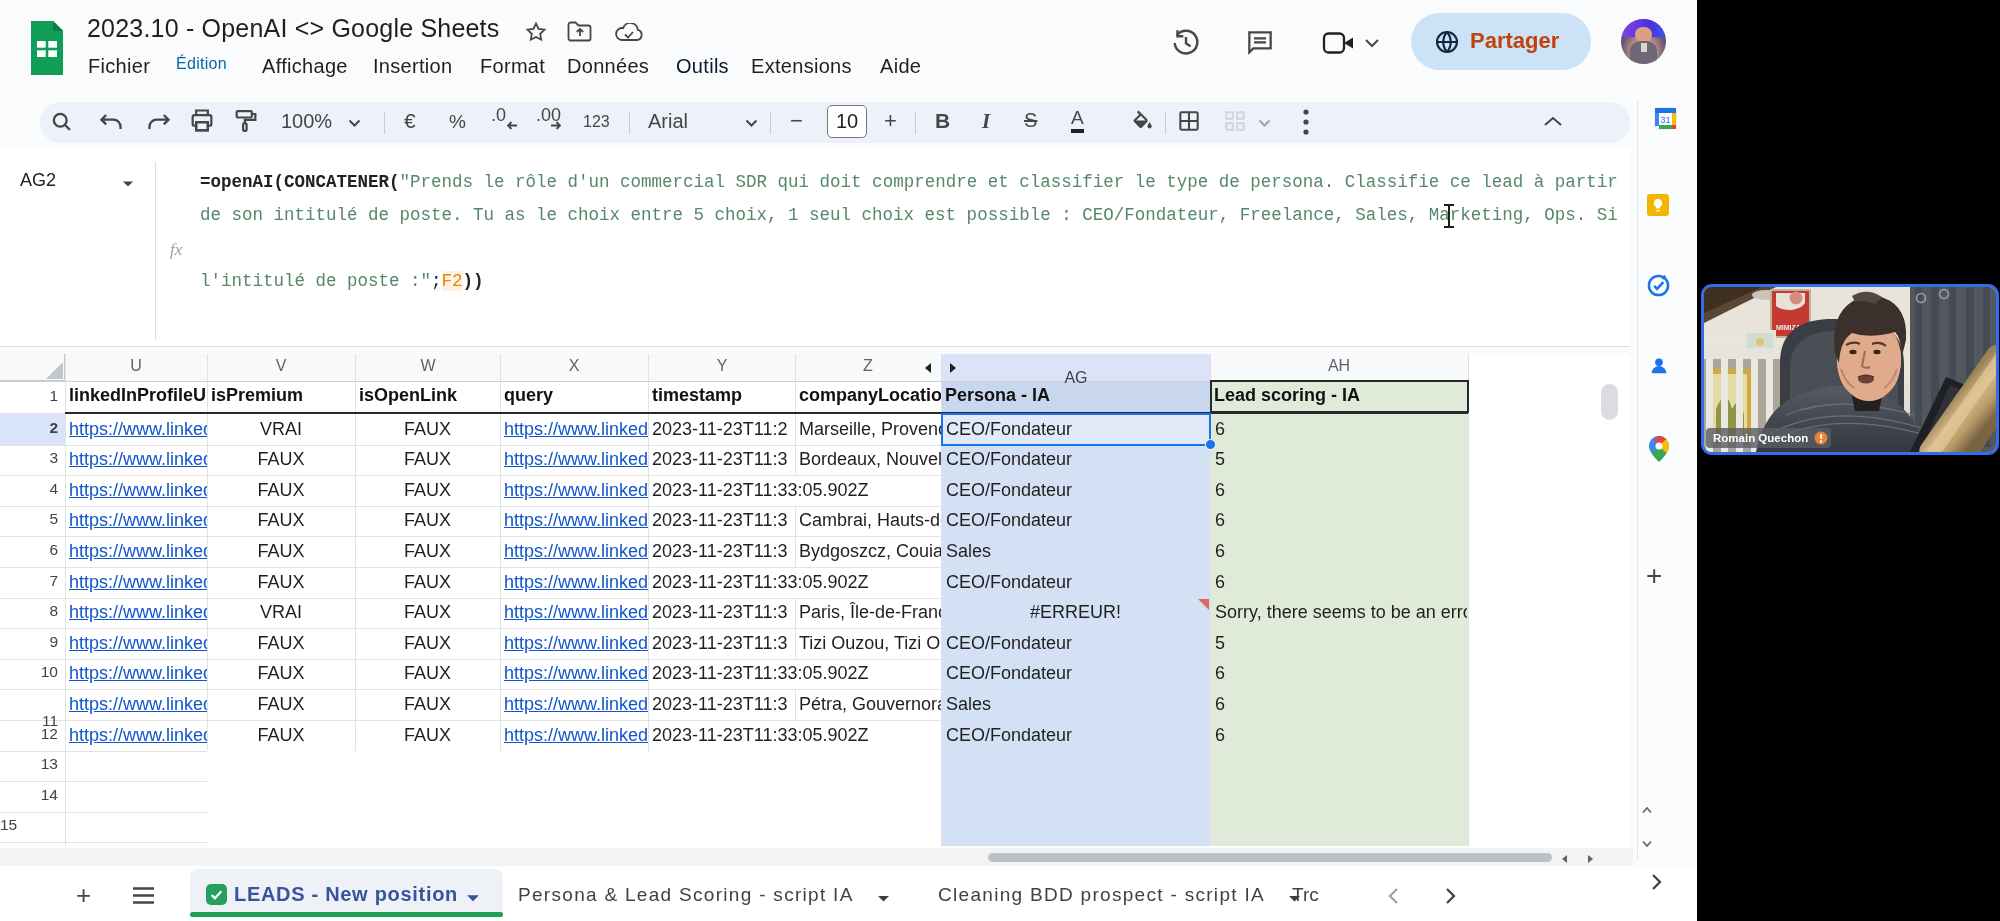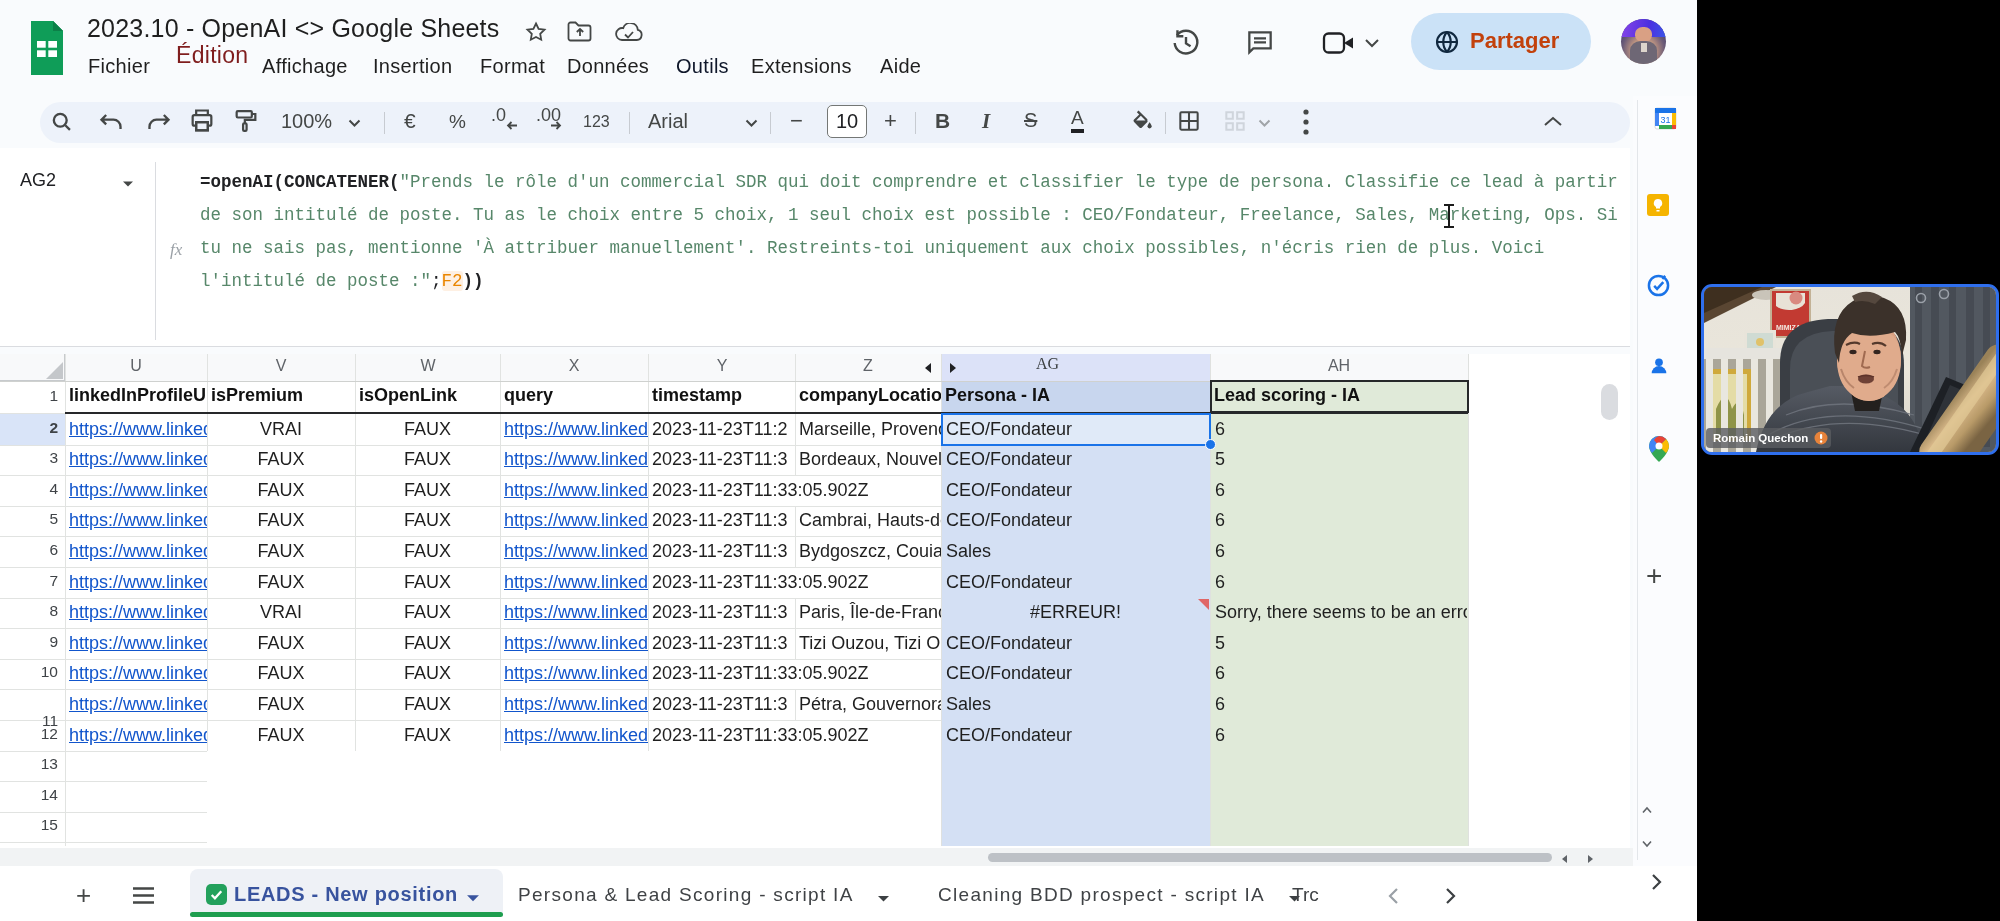--- a/index.html
+++ b/index.html
@@ -42,21 +42,21 @@
         </svg>
   </div>
   <div class="abs" style="left:614px;top:23px;">
     <svg width="30" height="20" viewBox="0 0 30 20" fill="none" stroke="#444746" stroke-width="1.8">
           <path d="M8 17 a6 6 0 1 1 1.2-11.9 a7.5 7.5 0 0 1 14.6 1.7 a5.2 5.2 0 0 1 -1 10.2 z"></path>
           <path d="M11 11.5 l3 3 5-5.5"></path>
         </svg>
   </div>
 
   <div class="abs" style="left:88px;top:55px;font-size:20px;color:#1f1f1f;letter-spacing:0.3px;">Fichier</div>
-  <div class="abs" style="left:176px;top:42px;font-size:23px;color:#7f1d1d;letter-spacing:0.3px;">Édition</div>
+  <div class="abs" style="left:176px;top:55px;font-size:16px;color:#0369a1;letter-spacing:0.3px;">Édition</div>
   <div class="abs" style="left:262px;top:55px;font-size:20px;color:#1f1f1f;letter-spacing:0.3px;">Affichage</div>
   <div class="abs" style="left:373px;top:55px;font-size:20px;color:#1f1f1f;letter-spacing:0.3px;">Insertion</div>
   <div class="abs" style="left:480px;top:55px;font-size:20px;color:#1f1f1f;letter-spacing:0.3px;">Format</div>
   <div class="abs" style="left:567px;top:55px;font-size:20px;color:#1f1f1f;letter-spacing:0.3px;">Données</div>
   <div class="abs" style="left:676px;top:55px;font-size:20px;color:#0f172a;letter-spacing:0.3px;">Outils</div>
   <div class="abs" style="left:751px;top:55px;font-size:20px;color:#1f1f1f;letter-spacing:0.3px;">Extensions</div>
   <div class="abs" style="left:880px;top:55px;font-size:20px;color:#1f1f1f;letter-spacing:0.3px;">Aide</div>
 
   <div class="abs" style="left:1170px;top:27px;">
     <svg width="32" height="32" viewBox="0 0 24 24" fill="none" stroke="#444746" stroke-width="1.8">
@@ -210,21 +210,20 @@
   <div class="abs" style="left:20px;top:170px;font-size:18px;color:#202124;">AG2</div>
   <div class="abs" style="left:122px;top:180px;">
         <svg width="12" height="8" viewBox="0 0 12 8">
           <path d="M1 1.5 l5 5 5-5" fill="#444746"></path>
         </svg>
       </div>
   <div class="abs" style="left:155px;top:162px;width:1px;height:178px;background:#dadce0;"></div>
   <div class="abs" style="left:170px;top:240px;font-size:17px;font-style:italic;color:#9aa0a6;font-family:'Liberation Serif',serif;">fx</div>
   <div class="abs" style="left:200px;top:172px;font-family:'Liberation Mono',monospace;font-size:17.5px;white-space:nowrap;color:#57876a;"><span style="color:#202124;font-weight:bold;">=openAI(CONCATENER(</span>"Prends le rôle d'un commercial SDR qui doit comprendre et classifier le type de persona. Classifie ce lead à partir</div>
   <div class="abs" style="left:200px;top:205px;font-family:'Liberation Mono',monospace;font-size:17.5px;white-space:nowrap;color:#57876a;">de son intitulé de poste. Tu as le choix entre 5 choix, 1 seul choix est possible : CEO/Fondateur, Freelance, Sales, Marketing, Ops. Si</div>
-  <div class="abs" style="left:200px;top:238px;font-family:'Liberation Mono',monospace;font-size:17.5px;white-space:nowrap;color:#57876a;">tu ne sais pas, mentionne 'À attribuer manuellement'. Restreints-toi uniquement aux choix possibles, n'écris rien de plus. Voici</div>
   <div class="abs" style="left:200px;top:271px;font-family:'Liberation Mono',monospace;font-size:17.5px;white-space:nowrap;color:#57876a;">l'intitulé de poste :"<span style="color:#202124;">;</span><span style="color:#ea8600;background:#fef0e3;border-radius:3px;">F2</span><span style="color:#202124;font-weight:bold;">))</span></div>
 
   <div class="abs" style="left:1448px;top:206px;width:2px;height:20px;background:#1b1b1b;"></div>
   <div class="abs" style="left:1444px;top:204px;width:10px;height:2px;background:#1b1b1b;"></div>
   <div class="abs" style="left:1444px;top:226px;width:10px;height:2px;background:#1b1b1b;"></div>
 
   <div id="grid" class="abs" style="left:0;top:354px;width:1630px;height:494px;background:#fff;">
   <div class="abs" style="left:0;top:0;width:1468px;height:27px;background:#f8f9fa;"></div>
   <div class="abs" style="left:941px;top:0;width:269px;height:27px;background:#dce2f8;"></div>
   <div class="abs" style="left:941px;top:27px;width:269px;height:465px;background:#d4e0f4;"></div>
@@ -262,21 +261,21 @@
   <div class="abs" style="left:0;top:457.8px;width:207px;height:1px;background:#e1e3e1;"></div>
   <div class="abs" style="left:0;top:488.4px;width:207px;height:1px;background:#e1e3e1;"></div>
   <div class="abs" style="left:0;top:0;width:65px;height:27px;background:#f8f9fa;border-right:1px solid #c7cacd;border-bottom:1px solid #c7cacd;"></div>
   <div class="abs" style="left:46px;top:8px;width:0;height:0;border-left:17px solid transparent;border-bottom:17px solid #c4c7ca;"></div>
   <div class="abs" style="left:96px;top:3px;width:80px;text-align:center;font-size:16px;color:#5f6368;">U</div>
   <div class="abs" style="left:241px;top:3px;width:80px;text-align:center;font-size:16px;color:#5f6368;">V</div>
   <div class="abs" style="left:388px;top:3px;width:80px;text-align:center;font-size:16px;color:#5f6368;">W</div>
   <div class="abs" style="left:534px;top:3px;width:80px;text-align:center;font-size:16px;color:#5f6368;">X</div>
   <div class="abs" style="left:682px;top:3px;width:80px;text-align:center;font-size:16px;color:#5f6368;">Y</div>
   <div class="abs" style="left:828px;top:3px;width:80px;text-align:center;font-size:16px;color:#5f6368;">Z</div>
-  <div class="abs" style="left:1036px;top:1px;width:80px;text-align:left;font-size:16px;color:#3c4043;font-family:Liberation Serif, serif;">AG</div>
+  <div class="abs" style="left:1036px;top:15px;width:80px;text-align:center;font-size:16px;color:#3c4043;">AG</div>
   <div class="abs" style="left:1299px;top:3px;width:80px;text-align:center;font-size:16px;color:#5f6368;">AH</div>
   <div class="abs" style="left:922px;top:8px;">
           <svg width="12" height="12" viewBox="0 0 12 12">
             <path d="M9 1 L3 6 L9 11 z" fill="#202124"></path>
           </svg>
         </div>
   <div class="abs" style="left:947px;top:8px;">
           <svg width="12" height="12" viewBox="0 0 12 12">
             <path d="M3 1 L9 6 L3 11 z" fill="#202124"></path>
           </svg>
@@ -288,21 +287,21 @@
   <div class="abs" style="left:0;top:156.3px;width:58px;text-align:right;font-size:15.5px;color:#3f4347;font-weight:400;">5</div>
   <div class="abs" style="left:0;top:186.9px;width:58px;text-align:right;font-size:15.5px;color:#3f4347;font-weight:400;">6</div>
   <div class="abs" style="left:0;top:217.5px;width:58px;text-align:right;font-size:15.5px;color:#3f4347;font-weight:400;">7</div>
   <div class="abs" style="left:0;top:248.1px;width:58px;text-align:right;font-size:15.5px;color:#3f4347;font-weight:400;">8</div>
   <div class="abs" style="left:0;top:278.7px;width:58px;text-align:right;font-size:15.5px;color:#3f4347;font-weight:400;">9</div>
   <div class="abs" style="left:0;top:309.3px;width:58px;text-align:right;font-size:15.5px;color:#3f4347;font-weight:400;">10</div>
   <div class="abs" style="left:0;top:339.9px;width:58px;text-align:right;font-size:15.5px;color:#3f4347;font-weight:400;margin-top:18px;">11</div>
   <div class="abs" style="left:0;top:370.5px;width:58px;text-align:right;font-size:15.5px;color:#3f4347;font-weight:400;">12</div>
   <div class="abs" style="left:0;top:401.1px;width:58px;text-align:right;font-size:15.5px;color:#3f4347;font-weight:400;">13</div>
   <div class="abs" style="left:0;top:431.7px;width:58px;text-align:right;font-size:15.5px;color:#3f4347;font-weight:400;">14</div>
-  <div class="abs" style="left:0;top:462.3px;width:58px;text-align:right;font-size:15.5px;color:#3f4347;font-weight:400;">15</div>
+  <div class="abs" style="left:0;top:462.3px;width:58px;text-align:left;font-size:15.5px;color:#3f4347;font-weight:400;">15</div>
   <div class="abs" style="left:69px;top:31px;width:138px;overflow:hidden;white-space:nowrap;font-size:18px;font-weight:700;color:#111;">linkedInProfileUrl</div>
   <div class="abs" style="left:211px;top:31px;width:144px;overflow:hidden;white-space:nowrap;font-size:18px;font-weight:700;color:#111;">isPremium</div>
   <div class="abs" style="left:359px;top:31px;width:141px;overflow:hidden;white-space:nowrap;font-size:18px;font-weight:700;color:#111;">isOpenLink</div>
   <div class="abs" style="left:504px;top:31px;width:144px;overflow:hidden;white-space:nowrap;font-size:18px;font-weight:700;color:#111;">query</div>
   <div class="abs" style="left:652px;top:31px;width:143px;overflow:hidden;white-space:nowrap;font-size:18px;font-weight:700;color:#111;">timestamp</div>
   <div class="abs" style="left:799px;top:31px;width:142px;overflow:hidden;white-space:nowrap;font-size:18px;font-weight:700;color:#111;">companyLocationName</div>
   <div class="abs" style="left:945px;top:31px;width:265px;overflow:hidden;white-space:nowrap;font-size:18px;font-weight:700;color:#111;">Persona - IA</div>
   <div class="abs" style="left:1214px;top:31px;width:254px;overflow:hidden;white-space:nowrap;font-size:18px;font-weight:700;color:#111;">Lead scoring - IA</div>
   <div class="abs" style="left:69px;top:64.5px;width:138px;overflow:hidden;white-space:nowrap;font-size:18px;"><span style="color:#1155cc;text-decoration:underline;">https://www.linkedin.com/in/xyz</span></div>
   <div class="abs" style="left:207px;top:64.5px;width:148px;text-align:center;font-size:18px;color:#1f1f1f;">VRAI</div>

